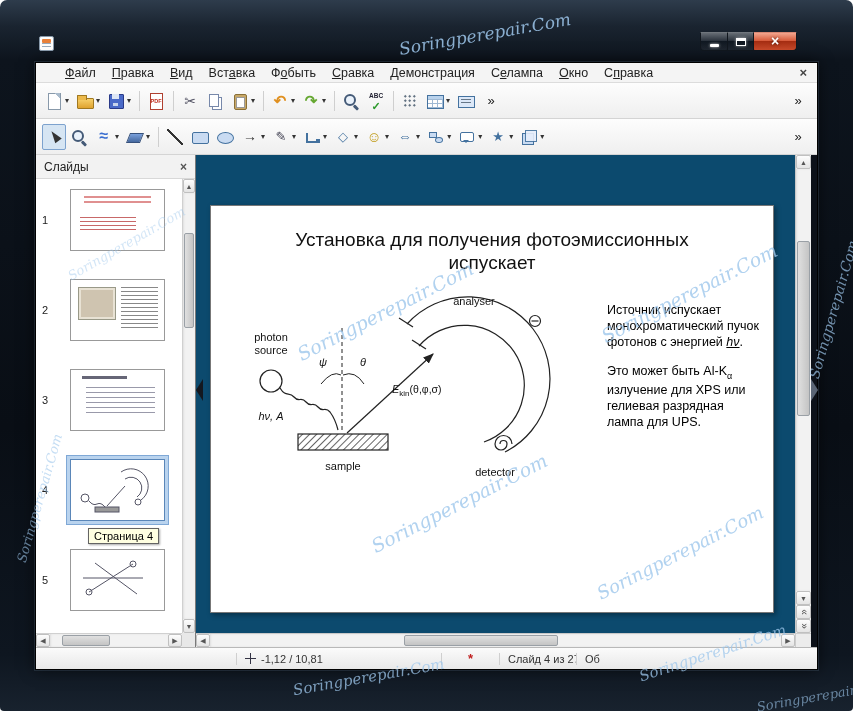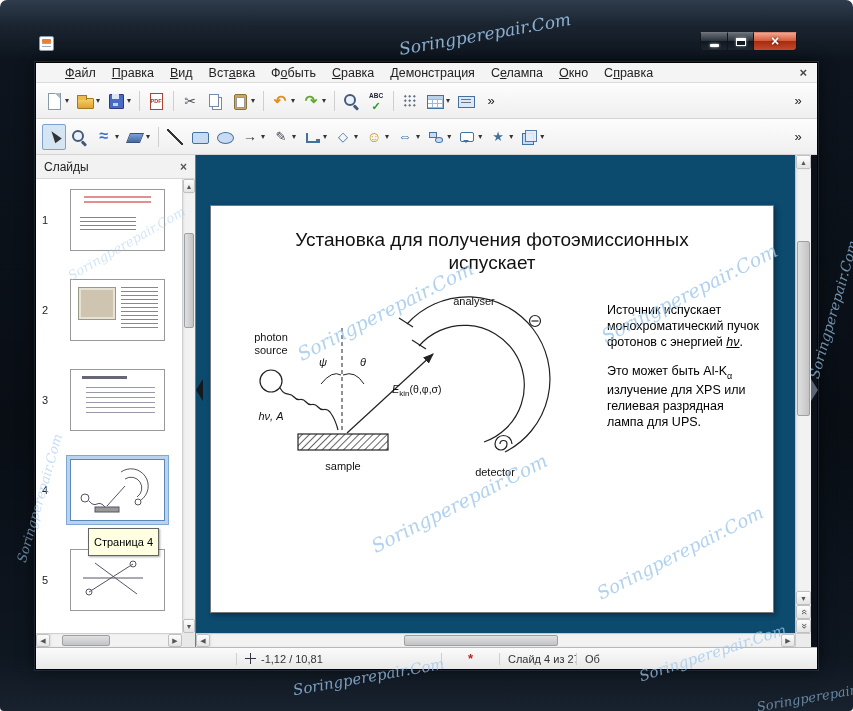--- a/index.html
+++ b/index.html
@@ -145,21 +145,21 @@
   .sseg.s4{width:58px;justify-content:center}
   .sseg.s5{width:77px}
   .sseg.s6{flex:1}
   .ic-pos{width:11px;height:11px;position:relative;flex:none}
   .ic-pos::before{content:"";position:absolute;left:0;right:0;top:5px;height:1px;background:#334}
   .ic-pos::after{content:"";position:absolute;top:0;bottom:0;left:5px;width:1px;background:#334}
   .ic-size{width:11px;height:9px;border:1px solid #334;position:relative;background:#fff;flex:none}
   .ic-size::after{content:"";position:absolute;right:-1px;bottom:-1px;width:5px;height:4px;background:#667}
   .ic-mod{color:#c02020;font-weight:700;font-size:13px;line-height:12px}
   
-  .tooltip{position:absolute;left:88px;top:528px;background:#ffffe1;border:1px solid #646464;font-size:11px;color:#000;padding:7px 5px;z-index:70;box-shadow:1px 1px 2px rgba(0,0,0,.35)}
+  .tooltip{position:absolute;left:88px;top:528px;background:#ffffe1;border:1px solid #646464;font-size:11px;color:#000;padding:1px 5px;z-index:70;box-shadow:1px 1px 2px rgba(0,0,0,.35)}
   
   .wm{position:absolute;font-family:"DejaVu Serif",serif;font-style:italic;color:#9ec7ec;pointer-events:none;z-index:60;white-space:nowrap}
   .w1{left:398px;top:24px;font-size:17px;transform:rotate(-10deg);opacity:.85}
   .w2{left:288px;top:300px;font-size:19px;transform:rotate(-27deg);opacity:.8}
   .w3{left:592px;top:282px;font-size:19px;transform:rotate(-27deg);opacity:.8}
   .w4{left:362px;top:492px;font-size:19px;transform:rotate(-27deg);opacity:.8}
   .w5{left:588px;top:542px;font-size:18px;transform:rotate(-27deg);opacity:.8}
   .w6{left:292px;top:668px;font-size:15px;transform:rotate(-10deg);opacity:.75}
   .w7{left:636px;top:644px;font-size:15px;transform:rotate(-18deg);opacity:.75}
   .w8{left:806px;top:376px;font-size:14px;transform:rotate(-74deg);transform-origin:left top;opacity:.7}

